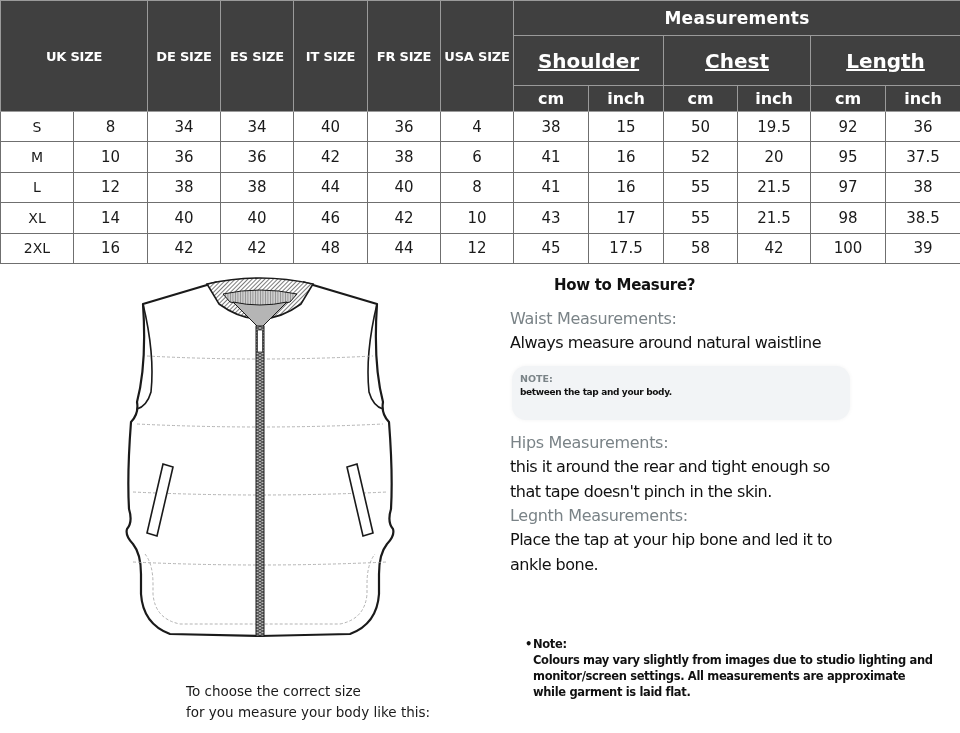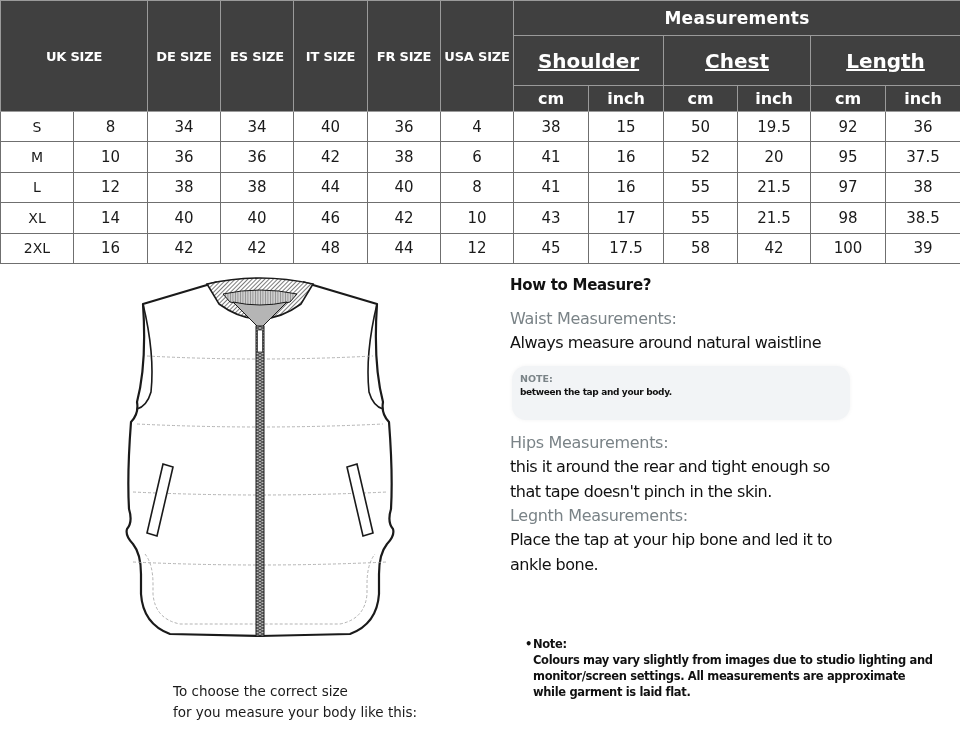--- a/index.html
+++ b/index.html
@@ -26,31 +26,31 @@
     font-family: "DejaVu Sans", sans-serif; font-size: 15px; color: #1a1a1a;
     height: 30.4px; border-color: #6f6f6f;
   }
   .size-table td.uk-letter { font-size: 14px; }
 
   
   .vest {
     position: absolute; left: 125px; top: 274px; width: 270px; height: 380px;
   }
   .caption {
-    position: absolute; left: 173px; top: 681px; width: 300px;
+    position: absolute; left: 186px; top: 681px; width: 300px;
     font-family: "DejaVu Sans", sans-serif; font-size: 13.5px; line-height: 21px; color: #1a1a1a;
   }
 
   
   .measure {
     position: absolute; left: 510px; top: 276px; width: 440px;
   }
   .measure .title {
     font-family: "DejaVu Sans", sans-serif; font-weight: bold; font-size: 15px; color: #111;
-    letter-spacing: -0.3px; height: 32px;
+    letter-spacing: -0.3px; height: 32px; margin-left: 44px;
   }
   .measure .sub {
     font-family: "DejaVu Sans", sans-serif; font-size: 16px; color: #7a8387; letter-spacing: -0.3px;
     line-height: 22px;
   }
   .measure .body {
     font-family: "DejaVu Sans", sans-serif; font-size: 16px; color: #111; line-height: 25.5px;
     letter-spacing: -0.5px;
   }
   .note-box {

